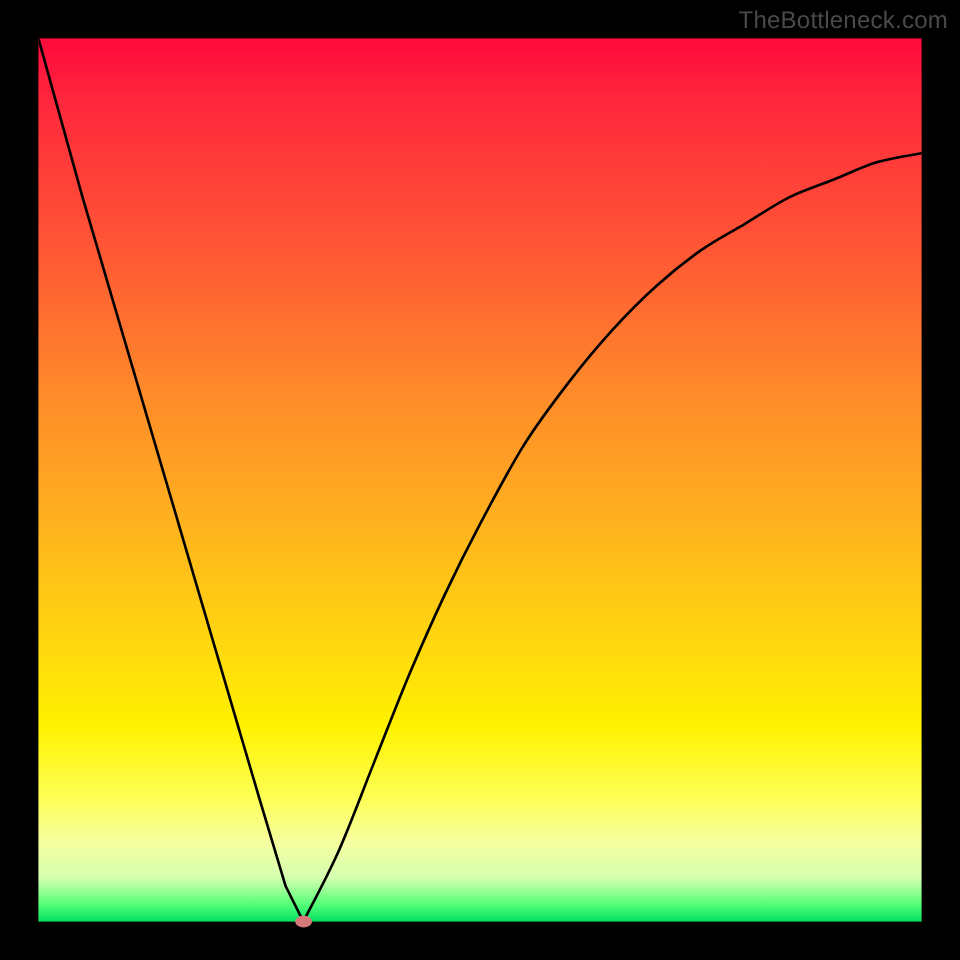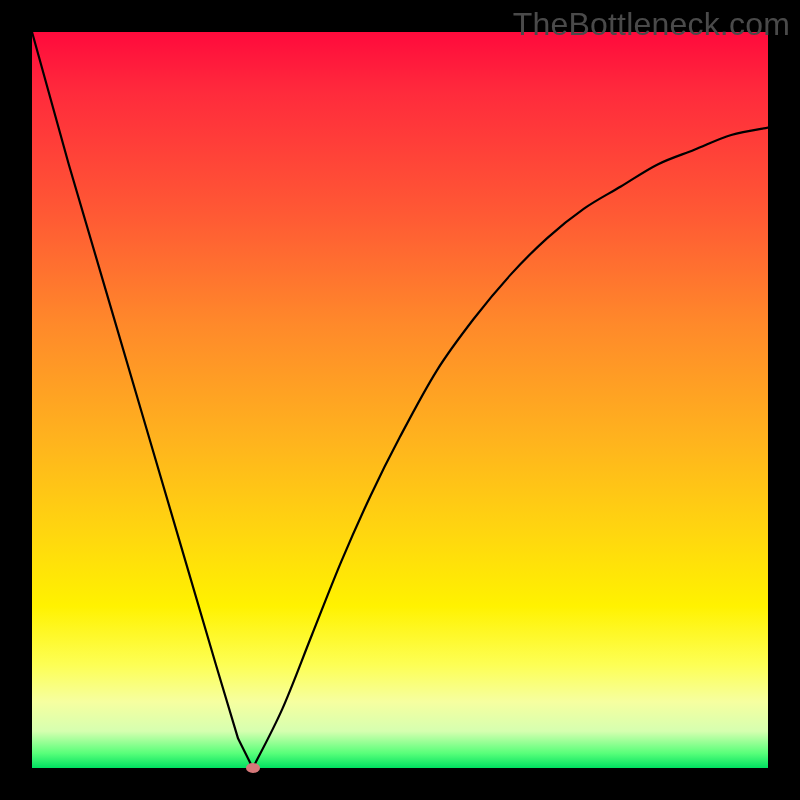--- a/index.html
+++ b/index.html
@@ -37,21 +37,21 @@
       #d6ffb0 95%,
       #58ff7a 98%,
       #00e060 100%
     );
   }
   .watermark {
     position: absolute;
     top: 6px;
     right: 10px;
     color: #4a4a4a;
-    font-size: 32px;
+    font-size: 20px;
     font-weight: 500;
     letter-spacing: 0.2px;
     z-index: 10;
   }
   svg.curve {
     position: absolute;
     left: 0;
     top: 0;
     width: 736px;
     height: 736px;

